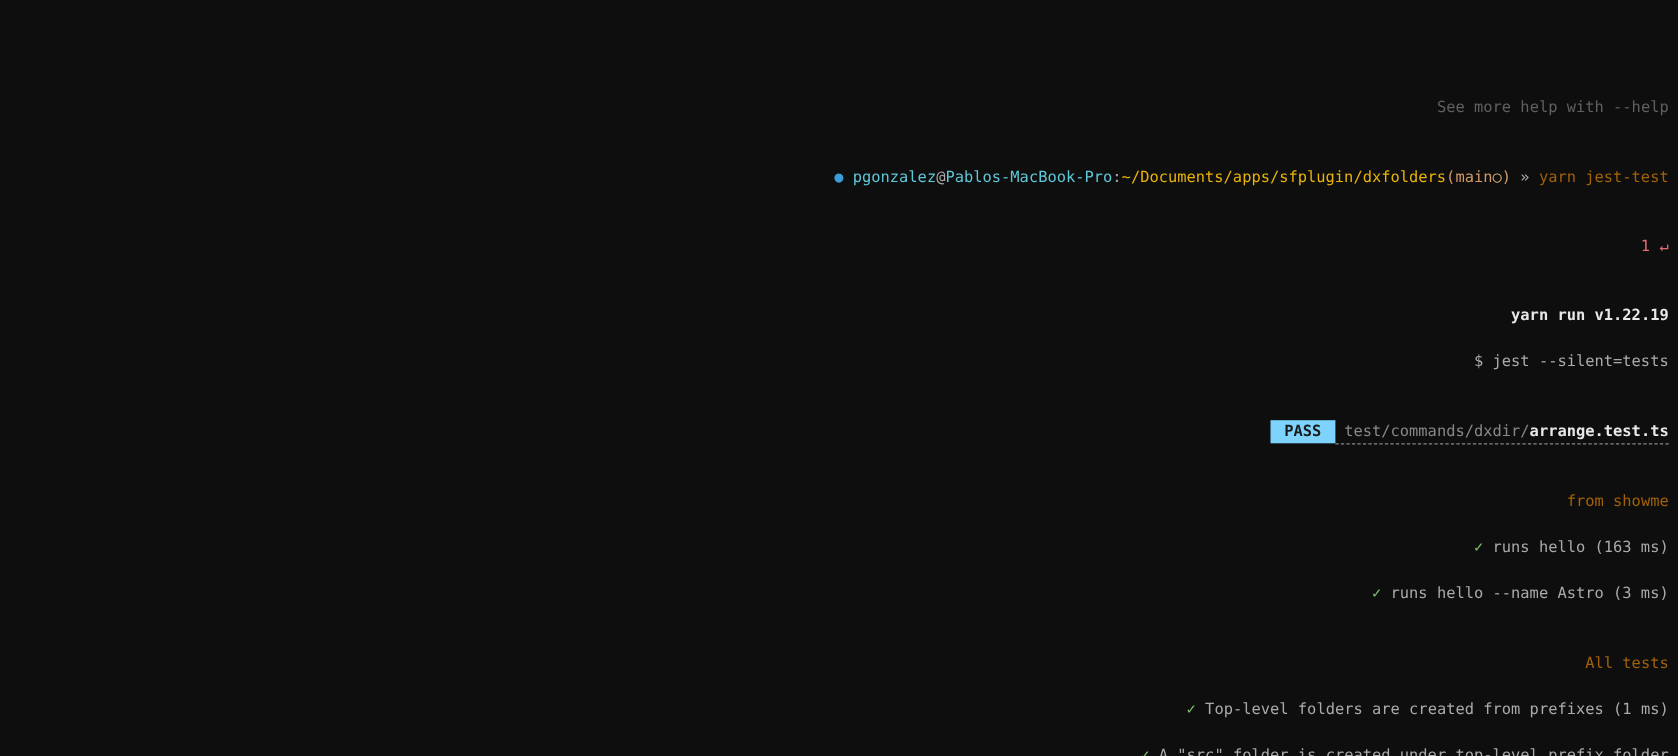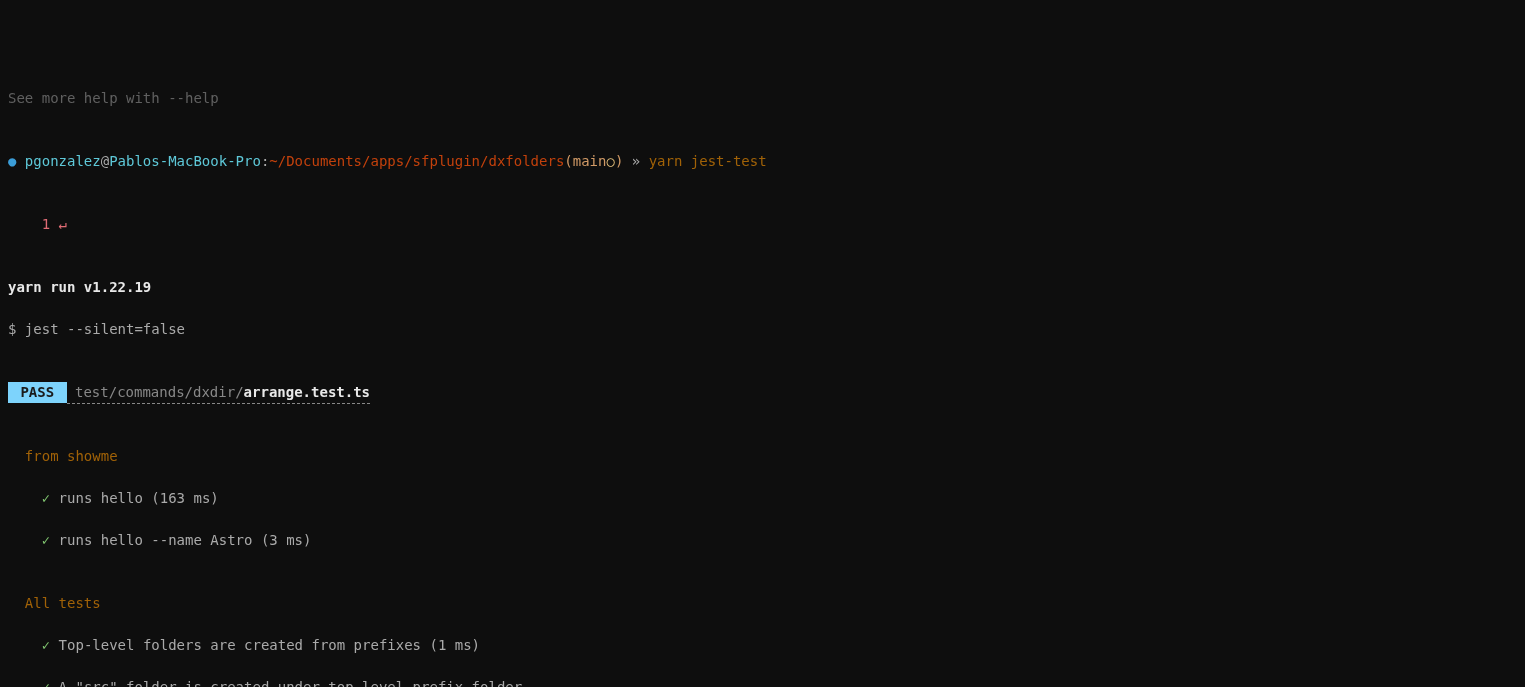--- a/index.html
+++ b/index.html
@@ -12,32 +12,33 @@
       color: #a0a0a0;
       font-family: 'Menlo', 'Monaco', 'Consolas', monospace;
       font-size: 14px;
       line-height: 1.5;
       padding: 4px 8px;
       white-space: pre;
       overflow-x: auto;
     }
     .line {
       white-space: pre;
+      text-align: right;
     }
     .dim {
       color: #606060;
     }
     .blue-dot {
       color: #3b9dd8;
     }
     .cyan {
       color: #5ec8d8;
     }
     .magenta {
-      color: #c2410c;
+      color: #eab308;
     }
     .orange {
       color: #d19a66;
     }
     .yellow {
       color: #e5c07b;
     }
     .red {
       color: #e06c75;
     }
@@ -72,21 +73,21 @@
 
 
 
 <div class="line dim">See more help with --help</div>
 
 <div class="line"><span class="blue-dot">● </span><span class="cyan">pgonzalez</span><span class="light-gray">@</span><span class="cyan">Pablos-MacBook-Pro</span><span class="light-gray">:</span><span class="magenta">~/Documents/apps/sfplugin/dxfolders</span><span class="orange">(</span><span class="orange">main</span><span class="yellow">○</span><span class="orange">)</span><span class="light-gray"> » </span><span class="white">yarn jest-test</span></div>
 
 <div class="line red">    1 ↵</div>
 
 <div class="line bold-white">yarn run v1.22.19</div>
-<div class="line light-gray">$ jest --silent=false</div>
+<div class="line light-gray">$ jest --silent=tests</div>
 
 <div class="line"><span class="pass-badge"> PASS </span><span class="dashed-underline"><span> test/commands/dxdir/</span><span class="bold-white">arrange.test.ts</span></span></div>
 
 <div class="line white">  from showme</div>
 <div class="line light-gray">    <span class="check">✓</span> <span>runs hello (163 ms)</span></div>
 <div class="line light-gray">    <span class="check">✓</span> <span>runs hello --name Astro (3 ms)</span></div>
 
 <div class="line white">  All tests</div>
 <div class="line light-gray">    <span class="check">✓</span> <span>Top-level folders are created from prefixes (1 ms)</span></div>
 <div class="line light-gray">    <span class="check">✓</span> <span>A "src" folder is created under top-level prefix folder</span></div>

